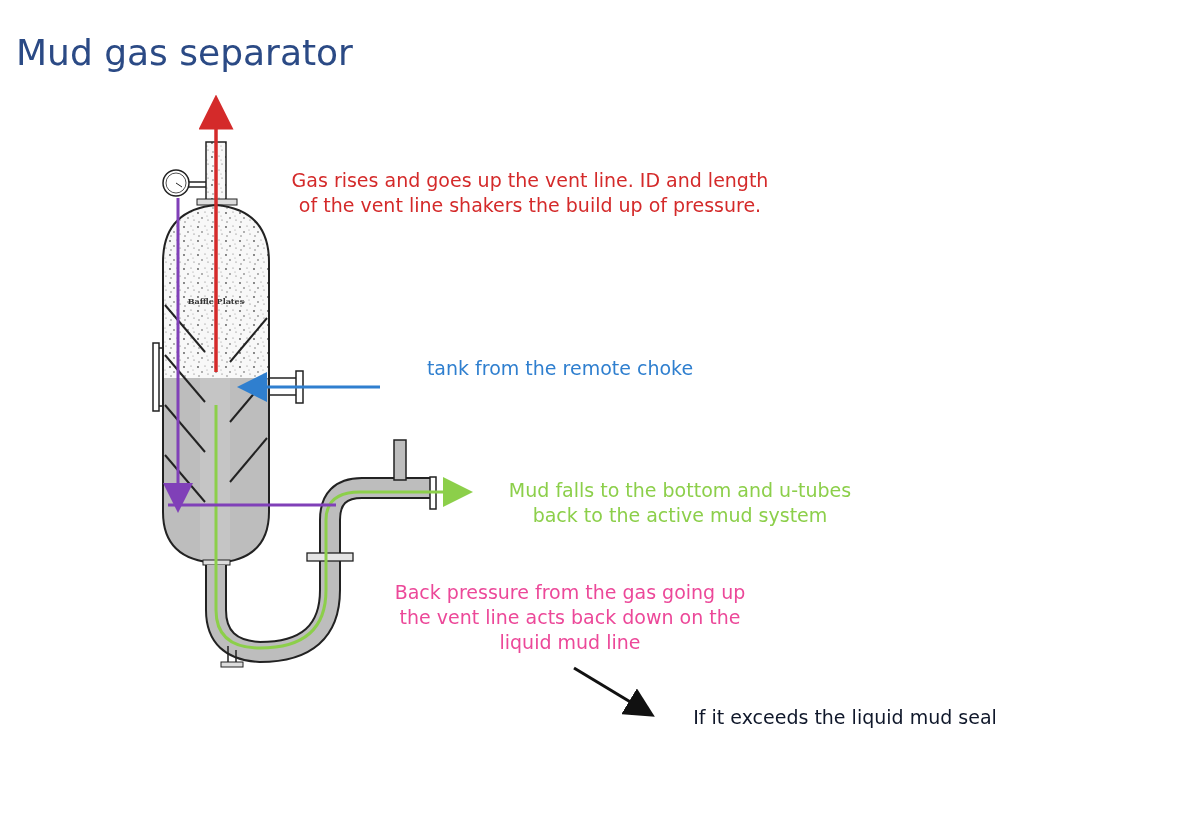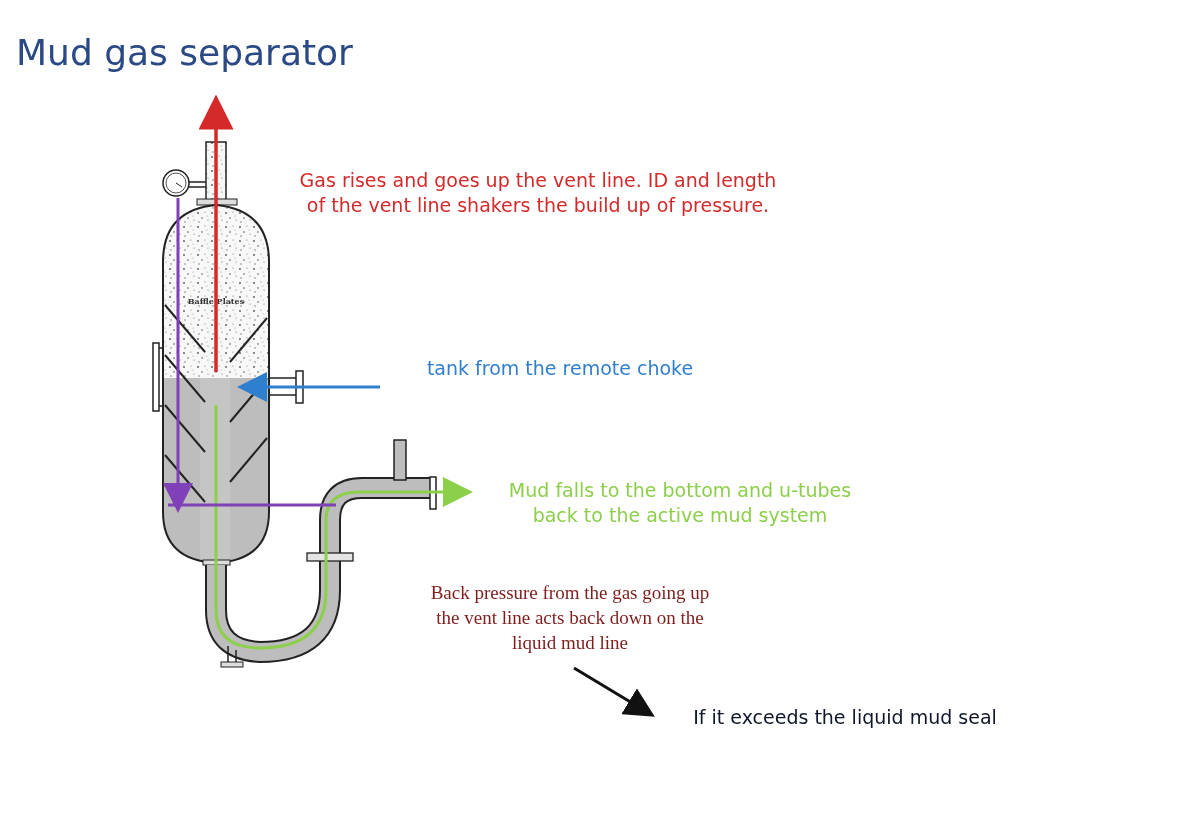--- a/index.html
+++ b/index.html
@@ -1,20 +1,20 @@
 <!DOCTYPE html>
 <html><head>
 <meta charset="utf-8">
 <style>
   html, body { margin: 0; padding: 0; background: #ffffff; }
   body { width: 1184px; height: 816px; position: relative; overflow: hidden; font-family: "Liberation Sans", sans-serif; }
   .title { position: absolute; left: 16px; width: 1184px; top: 32px; text-align: left; font-size: 36px; color: #2b4a85; font-family: "DejaVu Sans", sans-serif; font-weight: normal; }
   .lbl { position: absolute; text-align: center; font-family: "DejaVu Sans", sans-serif; font-size: 19px; line-height: 25px; }
   .lbl div { white-space: nowrap; }
-  #gas-lbl { left: 248px; width: 580px; top: 168px; color: #d42a2a; }
+  #gas-lbl { left: 240px; width: 580px; top: 168px; color: #d42a2a; }
   #ret-lbl { left: 360px; width: 400px; top: 356px; color: #2f7fcf; }
   #mud-lbl { left: 460px; width: 440px; top: 478px; color: #8ccf4a; }
   #back-lbl { left: 350px; width: 440px; top: 580px; color: #8040b8; }
   #warn-lbl { left: 640px; width: 410px; top: 705px; color: #1a1a1a; text-align: center; }
   svg { position: absolute; left: 0; top: 0; }
 </style>
 </head>
 <body>
 
 <div class="title" style="color: rgb(43, 74, 133);">Mud gas separator</div>
@@ -129,21 +129,21 @@
 
 <div class="lbl" id="ret-lbl" style="color: rgb(47, 127, 207);">
   <div>tank from the remote choke</div>
 </div>
 
 <div class="lbl" id="mud-lbl" style="color: rgb(140, 207, 74);">
   <div>Mud falls to the bottom and u-tubes</div>
   <div>back to the active mud system</div>
 </div>
 
-<div class="lbl" id="back-lbl" style="color: #7f1d1d; font-family: Liberation Serif, serif;">
+<div class="lbl" id="back-lbl" style="color: #ec4899;">
   <div>Back pressure from the gas going up</div>
   <div>the vent line acts back down on the</div>
   <div>liquid mud line</div>
 </div>
 
 <div class="lbl" id="warn-lbl" style="color: #0f172a;">
   <div>If it exceeds the liquid mud seal</div>
 </div>
 
 </body></html>

